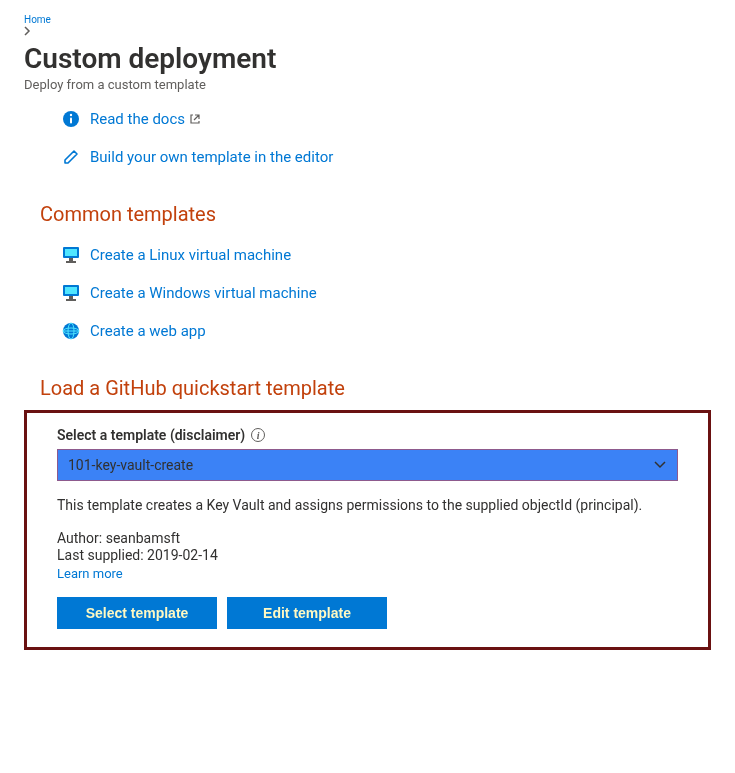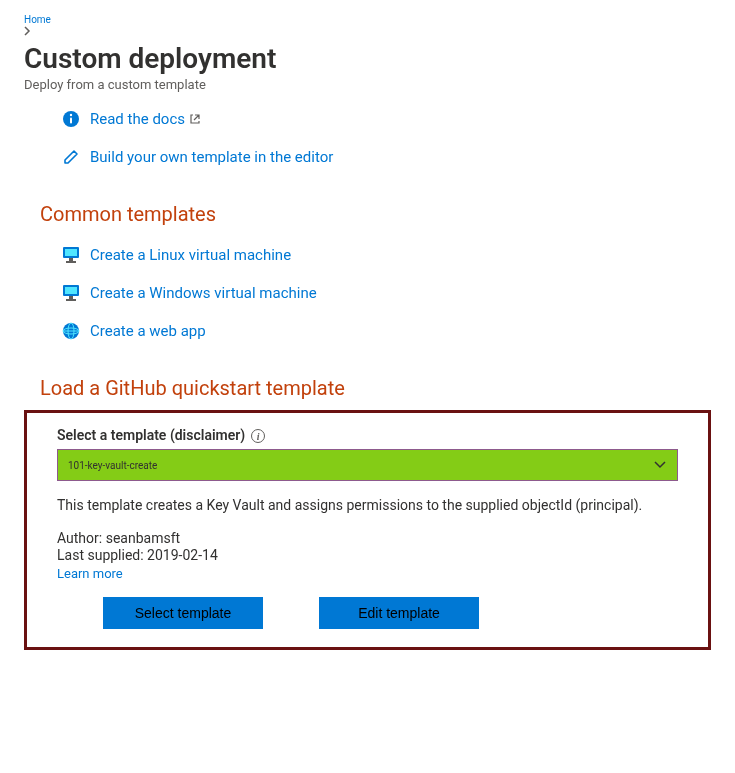--- a/index.html
+++ b/index.html
@@ -29,40 +29,40 @@
   .ext-icon { margin-left: 4px; color: #605e5c; }
   h2.section {
     font-size: 20px; font-weight: 400; color: #c2410c;
     margin: 26px 0 10px 0; padding-left: 16px;
   }
   .template-box {
     border: 3px solid #6a1111;
     margin: 8px 0 0 0;
     padding: 14px 30px 18px 30px;
   }
-  .field-label { font-weight: 600; font-size: 14px; display: flex; align-items: flex-end; gap: 6px; margin-bottom: 6px;}
+  .field-label { font-weight: 600; font-size: 14px; display: flex; align-items: center; gap: 6px; margin-bottom: 6px;}
   .info-circle { width:14px; height:14px; border:1px solid #605e5c; border-radius:50%; display:inline-flex; align-items:center; justify-content:center; font-size:10px; color:#605e5c; font-style: italic; font-family: serif;}
   .select-box {
     border: 1px solid #8d5a8d;
-    background: #84cc16;
+    background: #3b82f6;
     height: 32px;
     display: flex; align-items: center; justify-content: space-between;
-    padding: 0 10px; font-size: 10px;
+    padding: 0 10px; font-size: 14px;
     color: #323130;
     cursor: pointer;
   }
   .description { margin: 14px 0 14px 0; font-size: 14px; line-height: 1.5; color: #323130; }
   .meta-row { font-size: 14px; margin: 1px 0; }
   .meta-row .lbl { font-weight: 400; }
   .learn-more { color: #0078d4; text-decoration: none; display: inline-block; margin-top: 2px; font-size: 13px;}
   .button-row { display: flex; gap: 10px; margin-top: 16px; }
   .btn {
-    background: #0078d4; color: #000000; border: none;
-    height: 32px; padding: 0 22px; font-size: 14px; font-weight: 400;
-    cursor: pointer; min-width: 160px; margin-left: 46px;
+    background: #0078d4; color: #fef9c3; border: none;
+    height: 32px; padding: 0 22px; font-size: 14px; font-weight: 700;
+    cursor: pointer; min-width: 160px;
   }
   .chev { display:inline-block; }
   svg { display: block; }
 </style>
 </head>
 <body>
 
 <div class="page">
   <div class="breadcrumb">
     <a href="#">Home</a>

